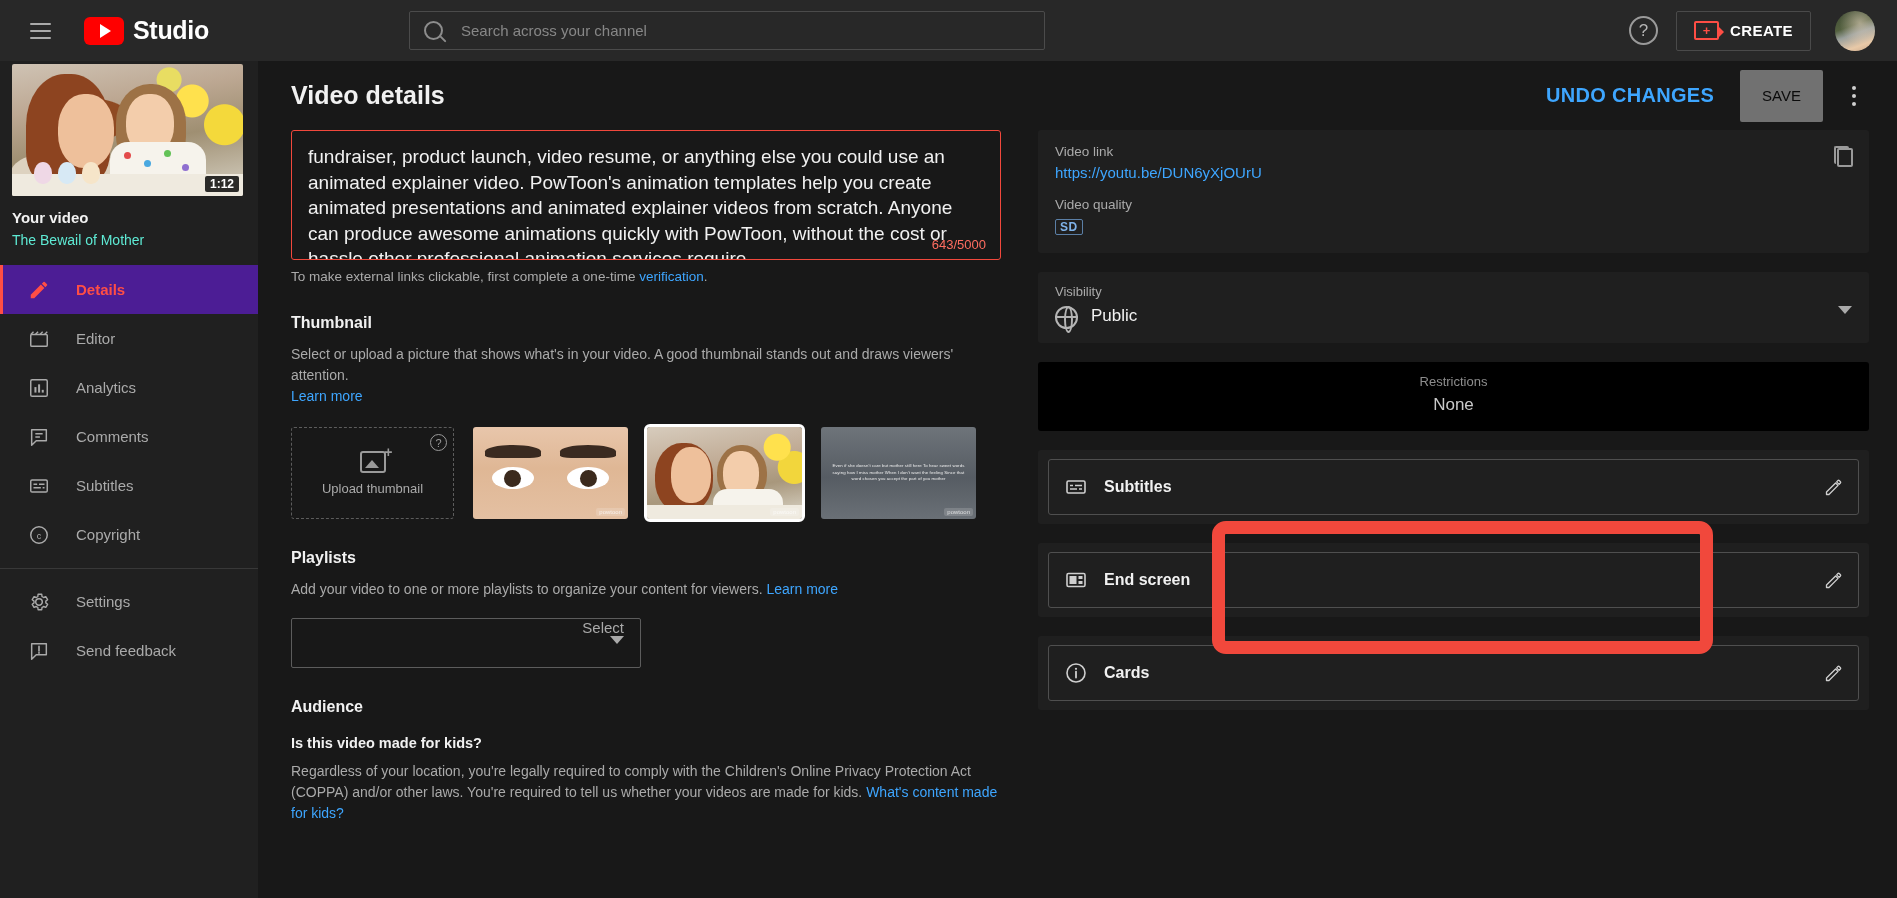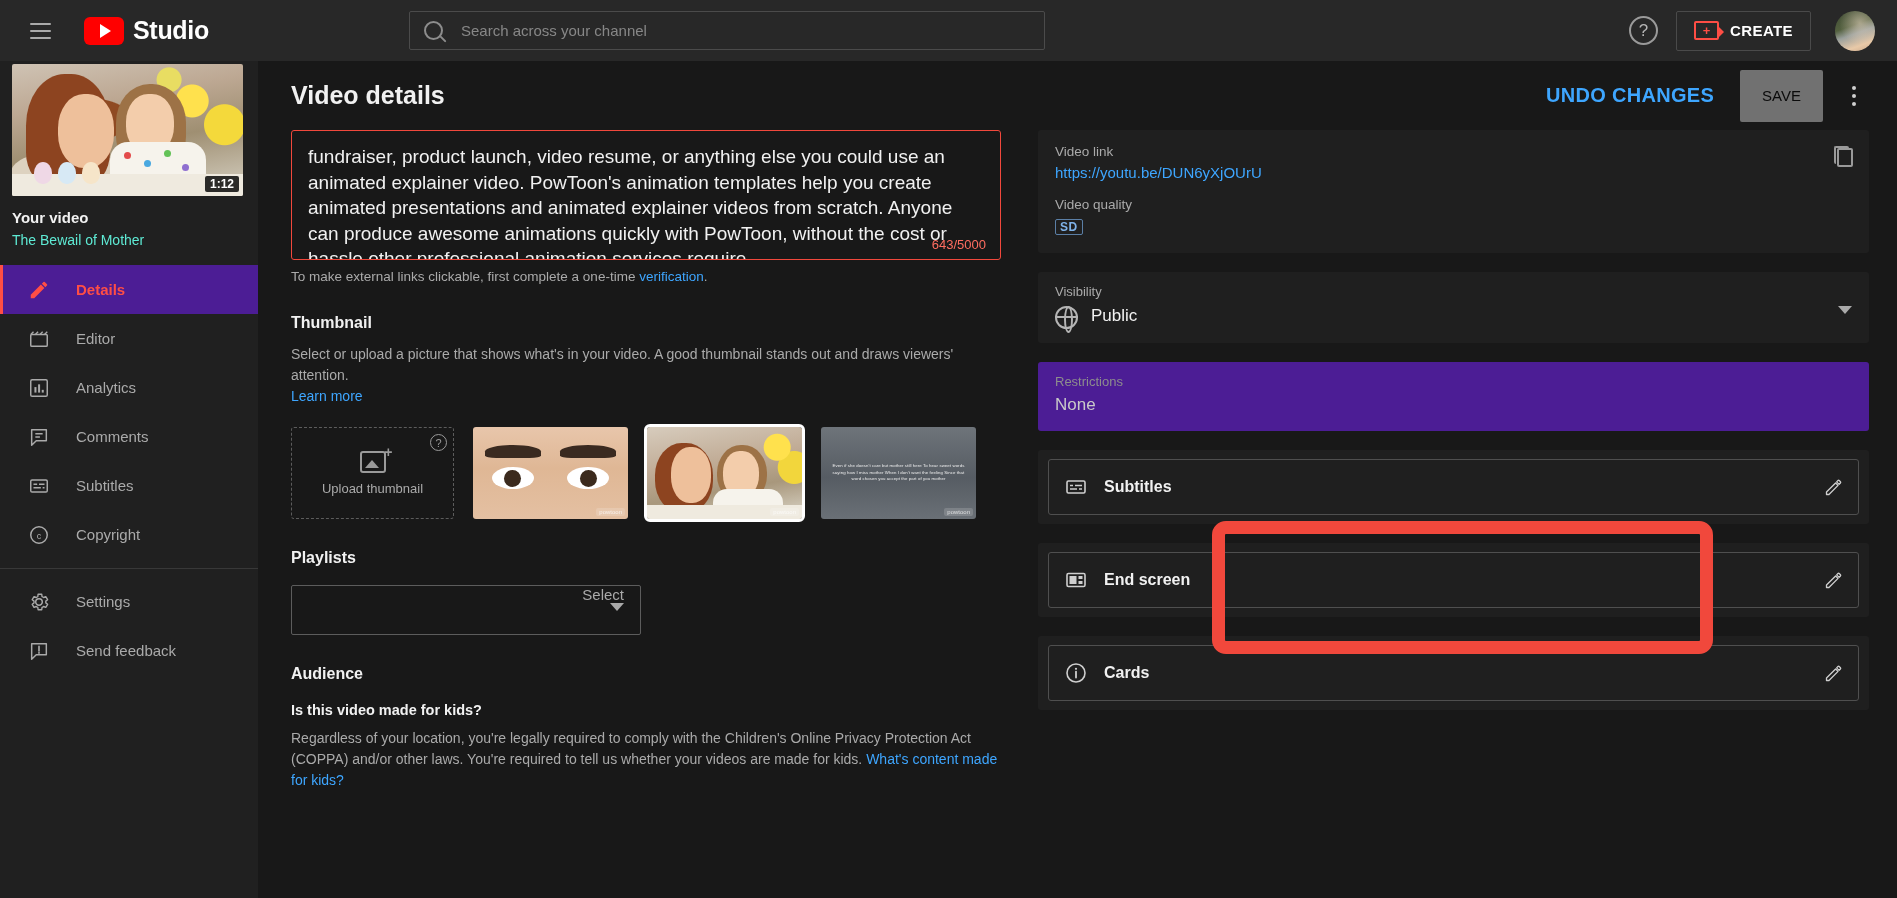--- a/index.html
+++ b/index.html
@@ -159,21 +159,21 @@
 
   .sel-card { background:#1f1f1f; border-radius:3px; padding:12px 17px 14px; margin-bottom:19px; cursor:pointer; position:relative;}
   .sel-card .vis-label{font-size:13px;color:#aaa;margin-bottom:7px;}
   .sel-row { display:flex; align-items:flex-start; gap:13px; }
   .globe { width:23px;height:23px;border:2px solid #b5b5b5;border-radius:50%;position:relative;flex:0 0 auto;}
   .globe::before{content:'';position:absolute;left:-2px;top:8px;width:23px;height:2px;background:#b5b5b5;}
   .globe::after{content:'';position:absolute;left:7px;top:-2px;width:5px;height:23px;border:2px solid #b5b5b5;border-radius:50%;}
   .sel-val { font-size:17px; color:#f1f1f1; }
   .sel-caret { margin-left:auto; width:0;height:0;border-left:7px solid transparent;border-right:7px solid transparent;border-top:8px solid #aaa;}
 
-  .restrictions-card { background:#4c1d95; border-radius:3px; padding:12px 17px 16px; margin-bottom:19px; }
+  .restrictions-card { background:#000000; border-radius:3px; padding:12px 17px 16px; margin-bottom:19px;text-align:center; }
   .restr-label { font-size:13px; color:#8d8d8d; margin-bottom:6px; }
   .restr-val { font-size:17px; color:#c9c9c9; }
 
   .feature-card { background:#1f1f1f; border-radius:3px; padding:9px 10px; margin-bottom:19px; }
   .feature-row { border:1px solid #4f4f4f; border-radius:3px; height:56px; display:flex; align-items:center; padding:0 14px; gap:16px; cursor:pointer;}
   .feature-row .fi { width:25px;height:25px;flex:0 0 auto; display:flex; align-items:center; justify-content:center;}
   .feature-label { font-size:16px; color:#f1f1f1; font-weight:700;}
   .pencil { margin-left:auto; width:21px;height:21px;cursor:pointer;}
 
   
@@ -378,20 +378,23 @@
                 <span class="tb"></span>
               <span class="tn-wm">powtoon</span>
             </div>
             <div class="tn tn-3">
               <span class="txt">Even if she doesn't care but mother still here To hear sweet words saying how I miss mother When I don't want the feeling Since that word chosen you accept the part of you mother</span>
               <span class="tn-wm">powtoon</span>
             </div>
           </div>
 
           <div class="sec-title">Playlists</div>
+          <div class="sec-desc">
+            <span>Add your video to one or more playlists to organize your content for viewers. </span><a class="link">Learn more</a>
+          </div>
           <div class="select-box">
             <span class="lbl">Select</span>
             <span class="caret"></span>
           </div>
 
           <div class="sec-title">Audience</div>
           <div class="q-title">Is this video made for kids?</div>
           <div class="sec-desc">
             <span>Regardless of your location, you're legally required to comply with the Children's Online Privacy Protection Act (COPPA) and/or other laws. You're required to tell us whether your videos are made for kids. </span><a class="link">What's content made for kids?</a>
           </div>

